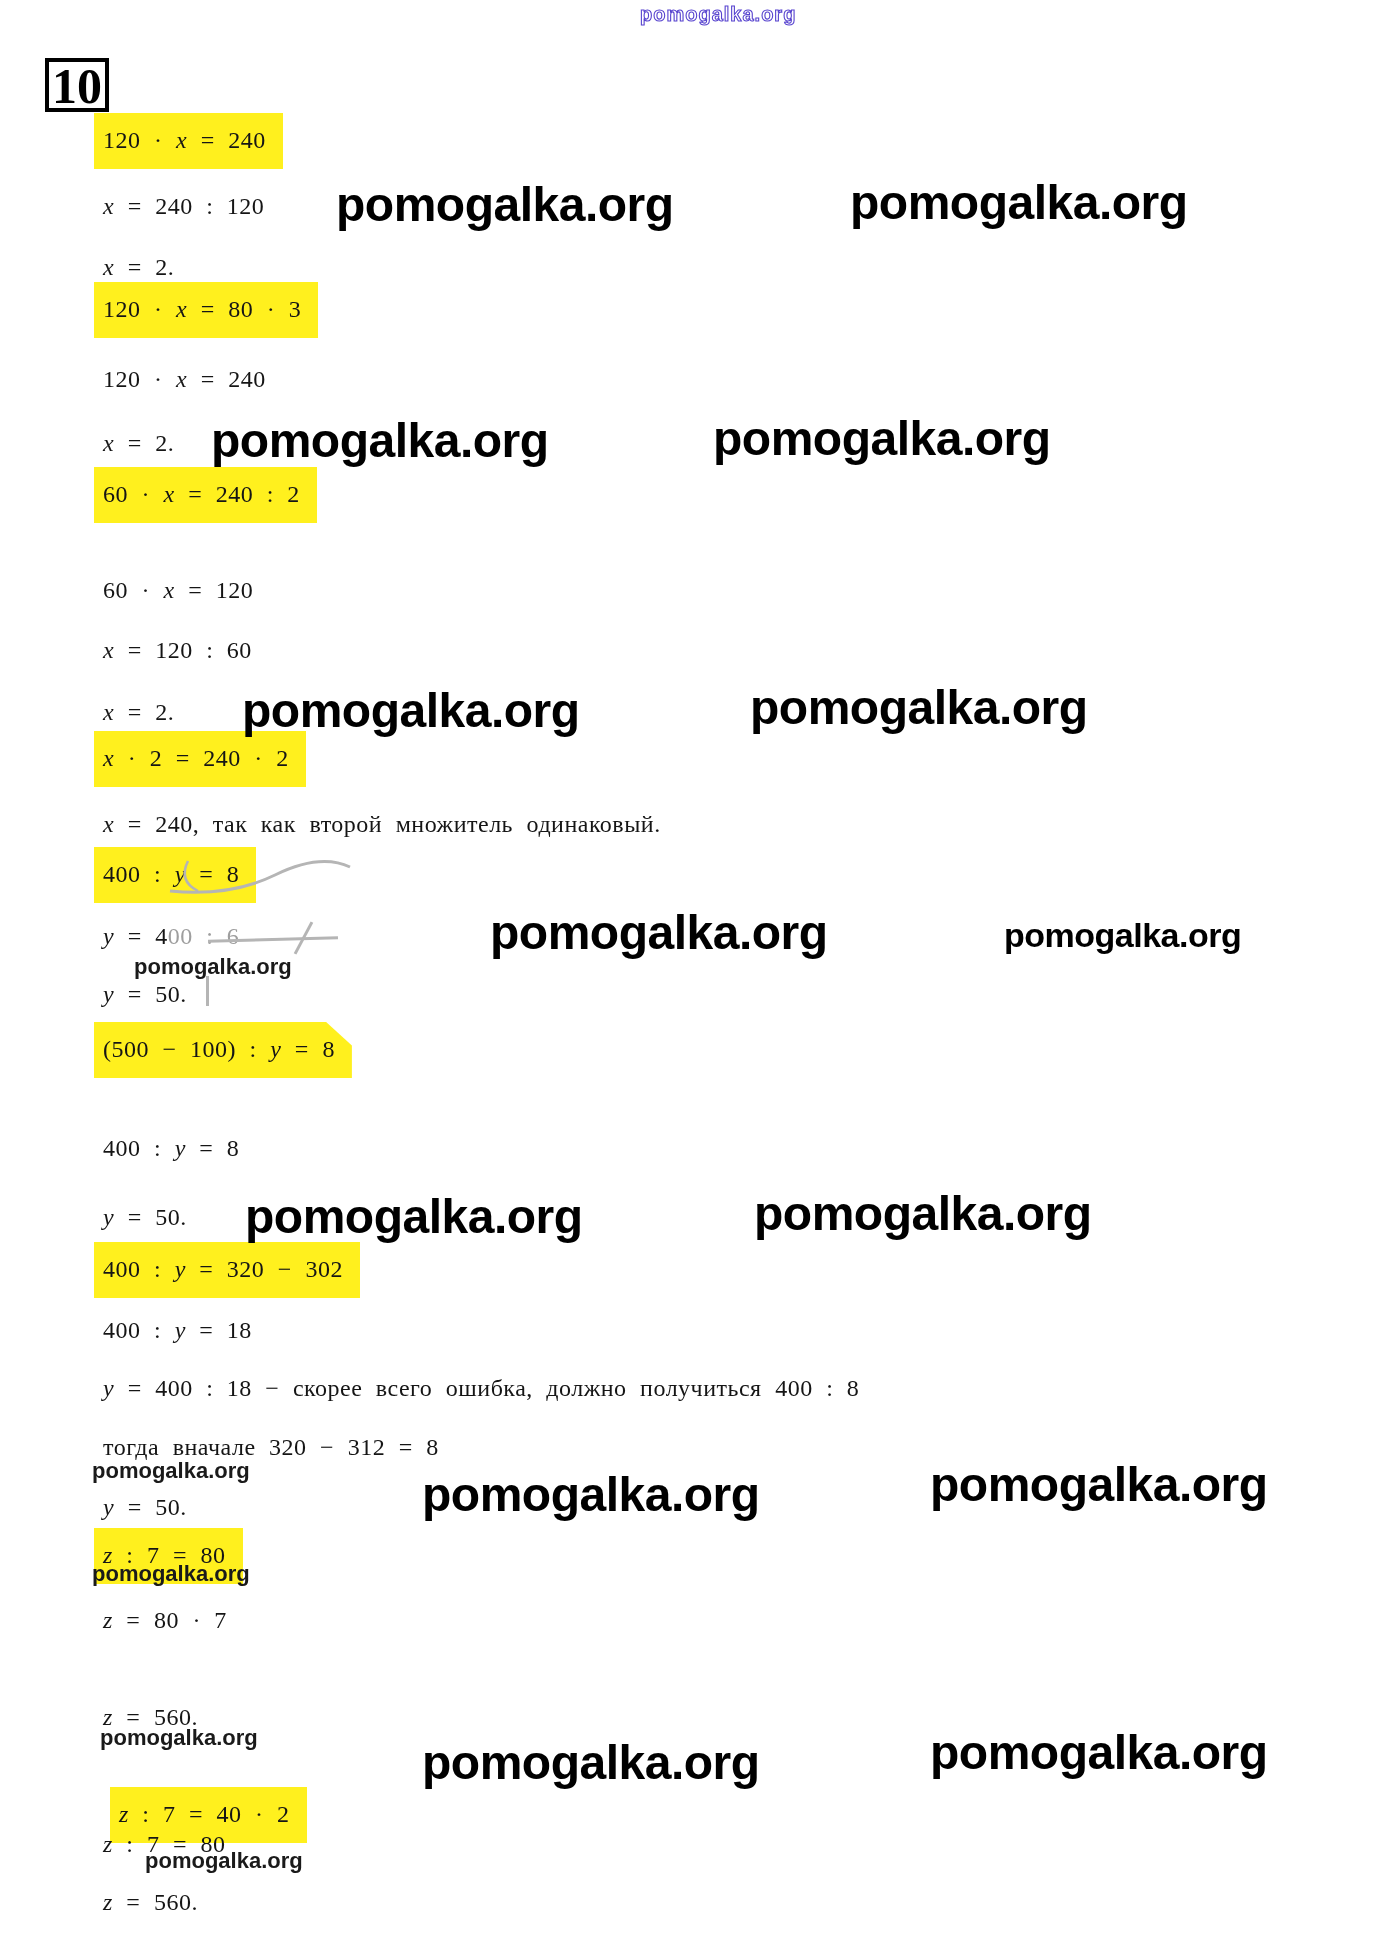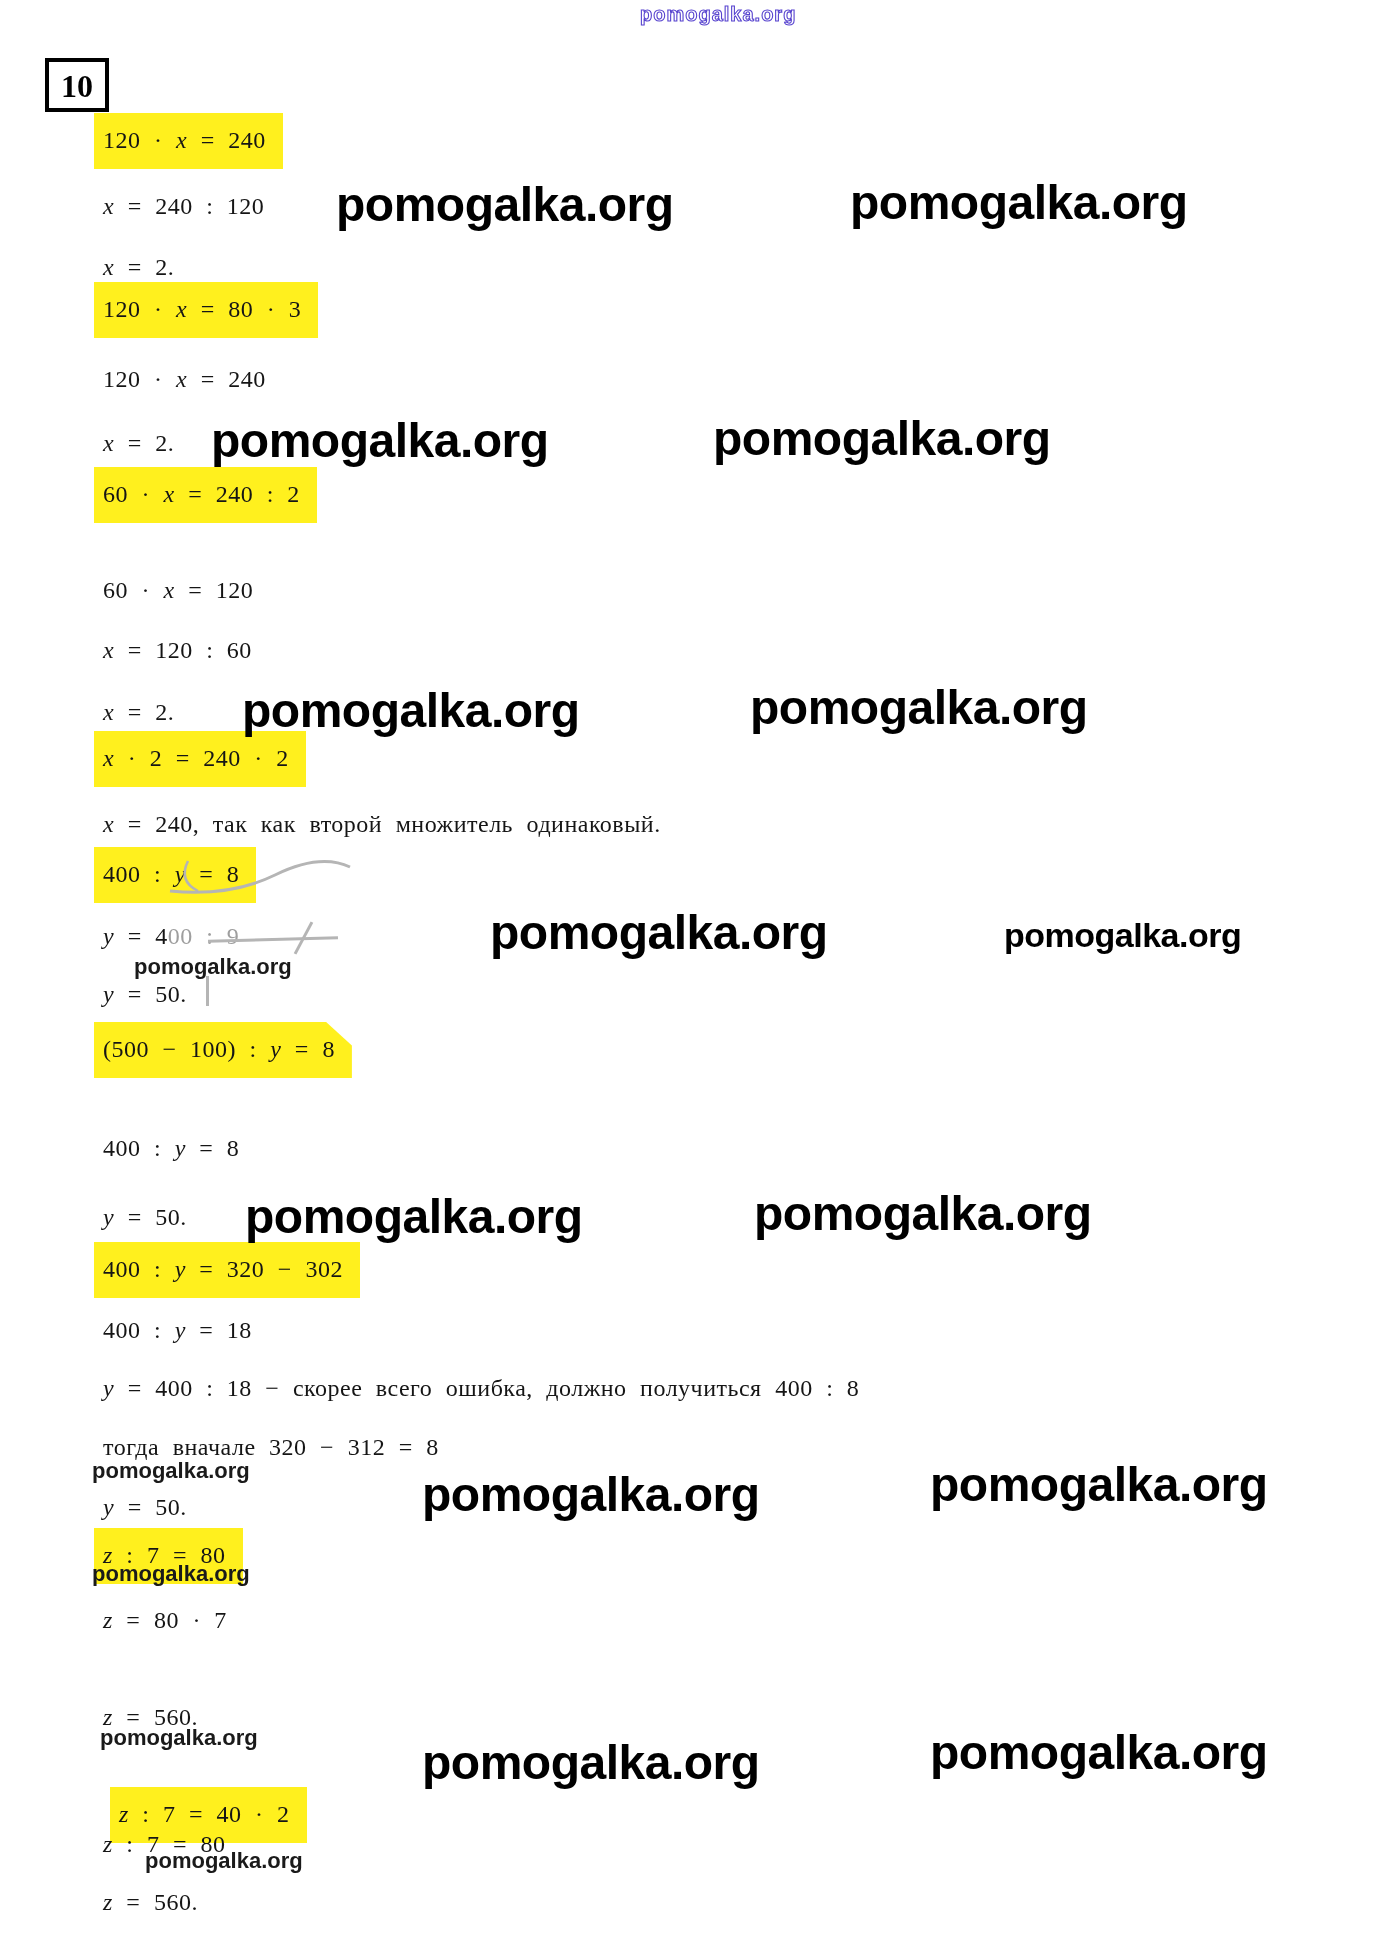--- a/index.html
+++ b/index.html
@@ -3,21 +3,21 @@
 <meta charset="utf-8">
 <style>
   html,body{margin:0;padding:0;}
   body{
     width:1400px;height:1938px;position:relative;background:#ffffff;
     font-family:"Liberation Serif",serif;overflow:hidden;
   }
   .badge{
     position:absolute;left:45px;top:58px;width:56px;height:46px;
     border:4px solid #000;box-sizing:content-box;
-    font-family:"Liberation Serif",serif;font-weight:700;font-size:32px;
+    font-family:"Liberation Serif",serif;font-weight:700;font-size:50px;
     color:#000;text-align:center;line-height:48px;
   }
   .line{
     position:absolute;left:103px;font-size:24px;line-height:44px;
     color:#151515;letter-spacing:.5px;word-spacing:7px;white-space:nowrap;z-index:1;
   }
   .line .txt{display:inline-block;}
   .line .txt.hl{background:#FFF01E;padding:5px 17px 7px 9px;margin-left:-9px;}
   .line .txt.notch{clip-path:polygon(0 0,90% 0,100% 42%,100% 100%,0 100%);}
   .line i{font-style:italic;}
@@ -53,21 +53,21 @@
     <div class="line" style="top: 282px;"><span class="txt hl">120 · <i>x</i> = 80 · 3</span></div>
     <div class="line" style="top: 357px;"><span class="txt">120 · <i>x</i> = 240</span></div>
     <div class="line" style="top: 421px;"><span class="txt"><i>x</i> = 2.</span></div>
     <div class="line" style="top: 467px; text-decoration: underline;"><span class="txt hl">60 · <i>x</i> = 240 : 2</span></div>
     <div class="line" style="top: 528px; margin-top: 40px;"><span class="txt">60 · <i>x</i> = 120</span></div>
     <div class="line" style="top: 628px;"><span class="txt"><i>x</i> = 120 : 60</span></div>
     <div class="line" style="top: 690px;"><span class="txt"><i>x</i> = 2.</span></div>
     <div class="line" style="top: 731px;"><span class="txt hl"><i>x</i> · 2 = 240 · 2</span></div>
     <div class="line" style="top: 802px;"><span class="txt"><i>x</i> = 240, так как второй множитель одинаковый.</span></div>
     <div class="line" style="top: 847px;"><span class="txt hl">400 : <i>y</i> = 8</span></div>
-    <div class="line" style="top: 914px;"><span class="txt"><i>y</i> = 4<span class="grey">00 : 9</span></span></div>
+    <div class="line" style="top: 914px;"><span class="txt"><i>y</i> = 4<span class="grey">00 : 6</span></span></div>
     <div class="line" style="top: 972px;"><span class="txt"><i>y</i> = 50.</span></div>
     <div class="line" style="top: 1022px;"><span class="txt hl notch">(500 − 100) : <i>y</i> = 8</span></div>
     <div class="line" style="top: 1126px;"><span class="txt">400 : <i>y</i> = 8</span></div>
     <div class="line" style="top: 1195px;"><span class="txt"><i>y</i> = 50.</span></div>
     <div class="line" style="top: 1242px;"><span class="txt hl">400 : <i>y</i> = 320 − 302</span></div>
     <div class="line" style="top: 1308px;"><span class="txt">400 : <i>y</i> = 18</span></div>
     <div class="line" style="top: 1366px;"><span class="txt"><i>y</i> = 400 : 18 − скорее всего ошибка, должно получиться 400 : 8</span></div>
     <div class="line" style="top: 1425px;"><span class="txt">тогда вначале 320 − 312 = 8</span></div>
     <div class="line" style="top: 1485px;"><span class="txt"><i>y</i> = 50.</span></div>
     <div class="line" style="top: 1528px;"><span class="txt hl"><i>z</i> : 7 = 80</span></div>

